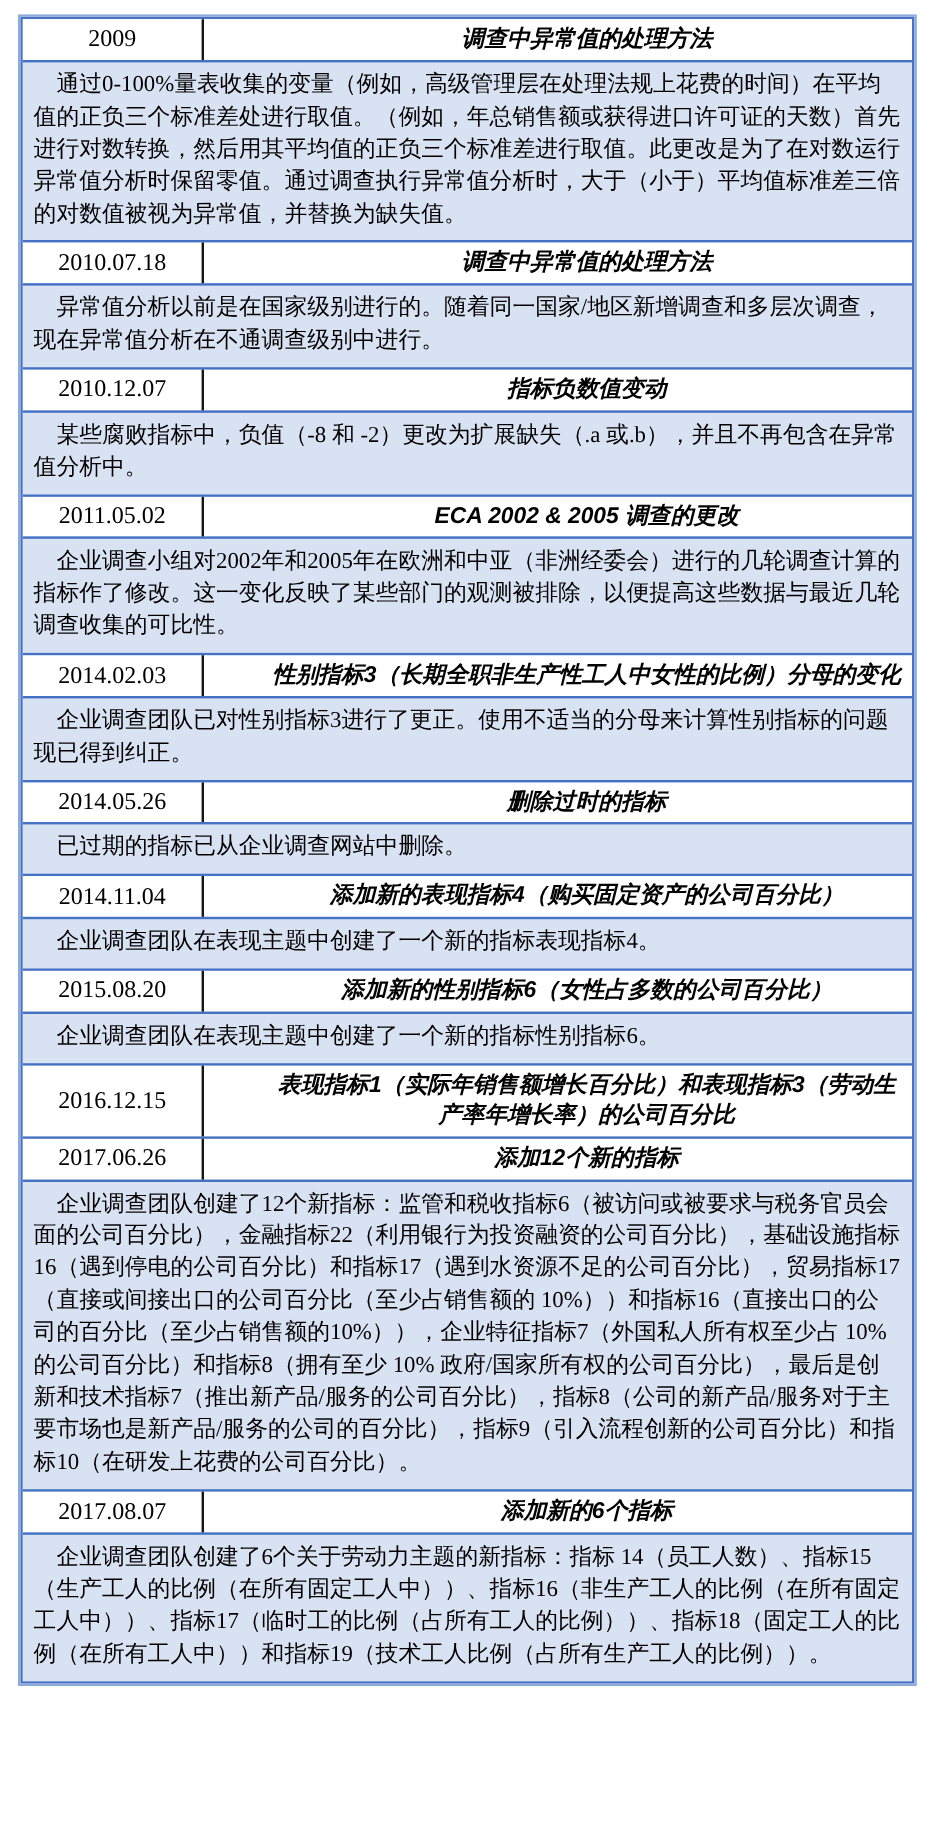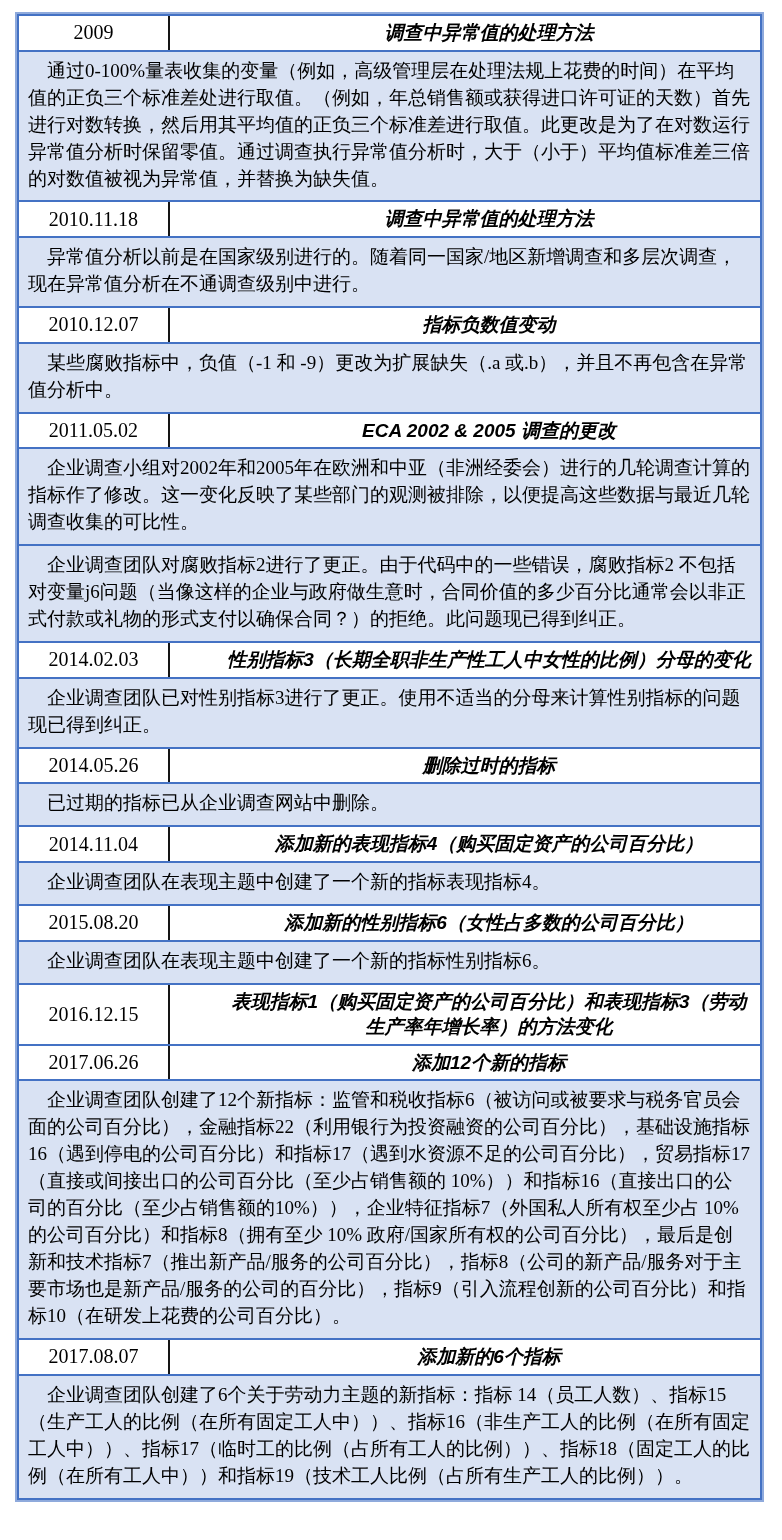--- a/index.html
+++ b/index.html
@@ -77,46 +77,43 @@
 
   <div class="row sec-header">
     <div class="date-cell">2009</div>
     <div class="title-cell">调查中异常值的处理方法</div>
   </div>
   <div class="row sec-body">
     <p>通过0-100%量表收集的变量（例如，高级管理层在处理法规上花费的时间）在平均值的正负三个标准差处进行取值。（例如，年总销售额或获得进口许可证的天数）首先进行对数转换，然后用其平均值的正负三个标准差进行取值。此更改是为了在对数运行异常值分析时保留零值。通过调查执行异常值分析时，大于（小于）平均值标准差三倍的对数值被视为异常值，并替换为缺失值。</p>
   </div>
 
   <div class="row sec-header">
-    <div class="date-cell">2010.11.18</div>
+    <div class="date-cell">2010.07.18</div>
     <div class="title-cell">调查中异常值的处理方法</div>
   </div>
   <div class="row sec-body">
     <p>异常值分析以前是在国家级别进行的。随着同一国家/地区新增调查和多层次调查，现在异常值分析在不通调查级别中进行。</p>
   </div>
 
   <div class="row sec-header">
     <div class="date-cell">2010.12.07</div>
     <div class="title-cell">指标负数值变动</div>
   </div>
   <div class="row sec-body">
-    <p>某些腐败指标中，负值（-1 和 -9）更改为扩展缺失（.a 或.b），并且不再包含在异常值分析中。</p>
+    <p>某些腐败指标中，负值（-8 和 -2）更改为扩展缺失（.a 或.b），并且不再包含在异常值分析中。</p>
   </div>
 
   <div class="row sec-header">
     <div class="date-cell">2011.05.02</div>
     <div class="title-cell">ECA 2002 &amp; 2005 调查的更改</div>
   </div>
   <div class="row sec-body">
     <p>企业调查小组对2002年和2005年在欧洲和中亚（非洲经委会）进行的几轮调查计算的指标作了修改。这一变化反映了某些部门的观测被排除，以便提高这些数据与最近几轮调查收集的可比性。</p>
   </div>
 
-  <div class="row sec-body">
-    <p>企业调查团队对腐败指标2进行了更正。由于代码中的一些错误，腐败指标2 不包括对变量j6问题（当像这样的企业与政府做生意时，合同价值的多少百分比通常会以非正式付款或礼物的形式支付以确保合同？）的拒绝。此问题现已得到纠正。</p>
-  </div>
 
   <div class="row sec-header">
     <div class="date-cell">2014.02.03</div>
     <div class="title-cell">性别指标3（长期全职非生产性工人中女性的比例）分母的变化</div>
   </div>
   <div class="row sec-body">
     <p>企业调查团队已对性别指标3进行了更正。使用不适当的分母来计算性别指标的问题现已得到纠正。</p>
   </div>
 
   <div class="row sec-header">
@@ -138,21 +135,21 @@
   <div class="row sec-header">
     <div class="date-cell">2015.08.20</div>
     <div class="title-cell">添加新的性别指标6（女性占多数的公司百分比）</div>
   </div>
   <div class="row sec-body">
     <p>企业调查团队在表现主题中创建了一个新的指标性别指标6。</p>
   </div>
 
   <div class="row sec-header">
     <div class="date-cell">2016.12.15</div>
-    <div class="title-cell">表现指标1（购买固定资产的公司百分比）和表现指标3（劳动生产率年增长率）的方法变化</div>
+    <div class="title-cell">表现指标1（实际年销售额增长百分比）和表现指标3（劳动生产率年增长率）的公司百分比</div>
   </div>
 
   <div class="row sec-header">
     <div class="date-cell">2017.06.26</div>
     <div class="title-cell">添加12个新的指标</div>
   </div>
   <div class="row sec-body">
     <p>企业调查团队创建了12个新指标：监管和税收指标6（被访问或被要求与税务官员会面的公司百分比），金融指标22（利用银行为投资融资的公司百分比），基础设施指标16（遇到停电的公司百分比）和指标17（遇到水资源不足的公司百分比），贸易指标17（直接或间接出口的公司百分比（至少占销售额的 10%））和指标16（直接出口的公司的百分比（至少占销售额的10%）），企业特征指标7（外国私人所有权至少占 10% 的公司百分比）和指标8（拥有至少 10% 政府/国家所有权的公司百分比），最后是创新和技术指标7（推出新产品/服务的公司百分比），指标8（公司的新产品/服务对于主要市场也是新产品/服务的公司的百分比），指标9（引入流程创新的公司百分比）和指标10（在研发上花费的公司百分比）。</p>
   </div>
 

